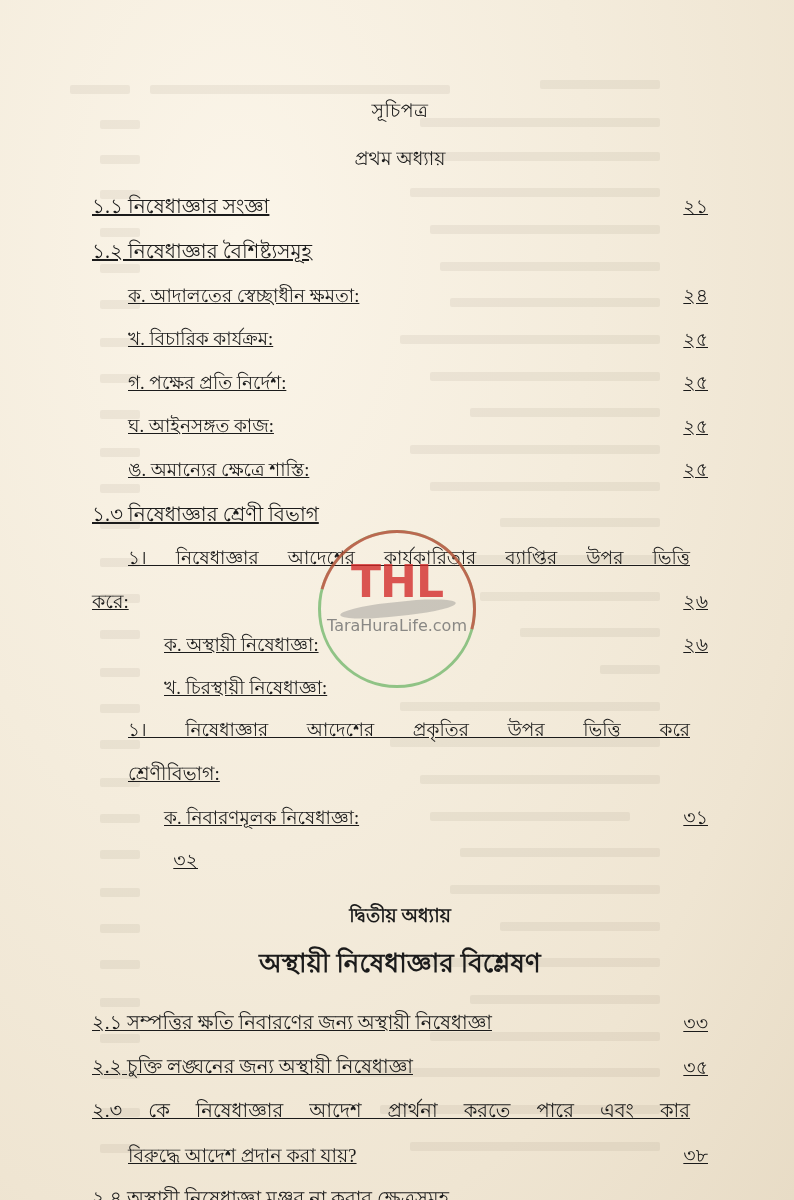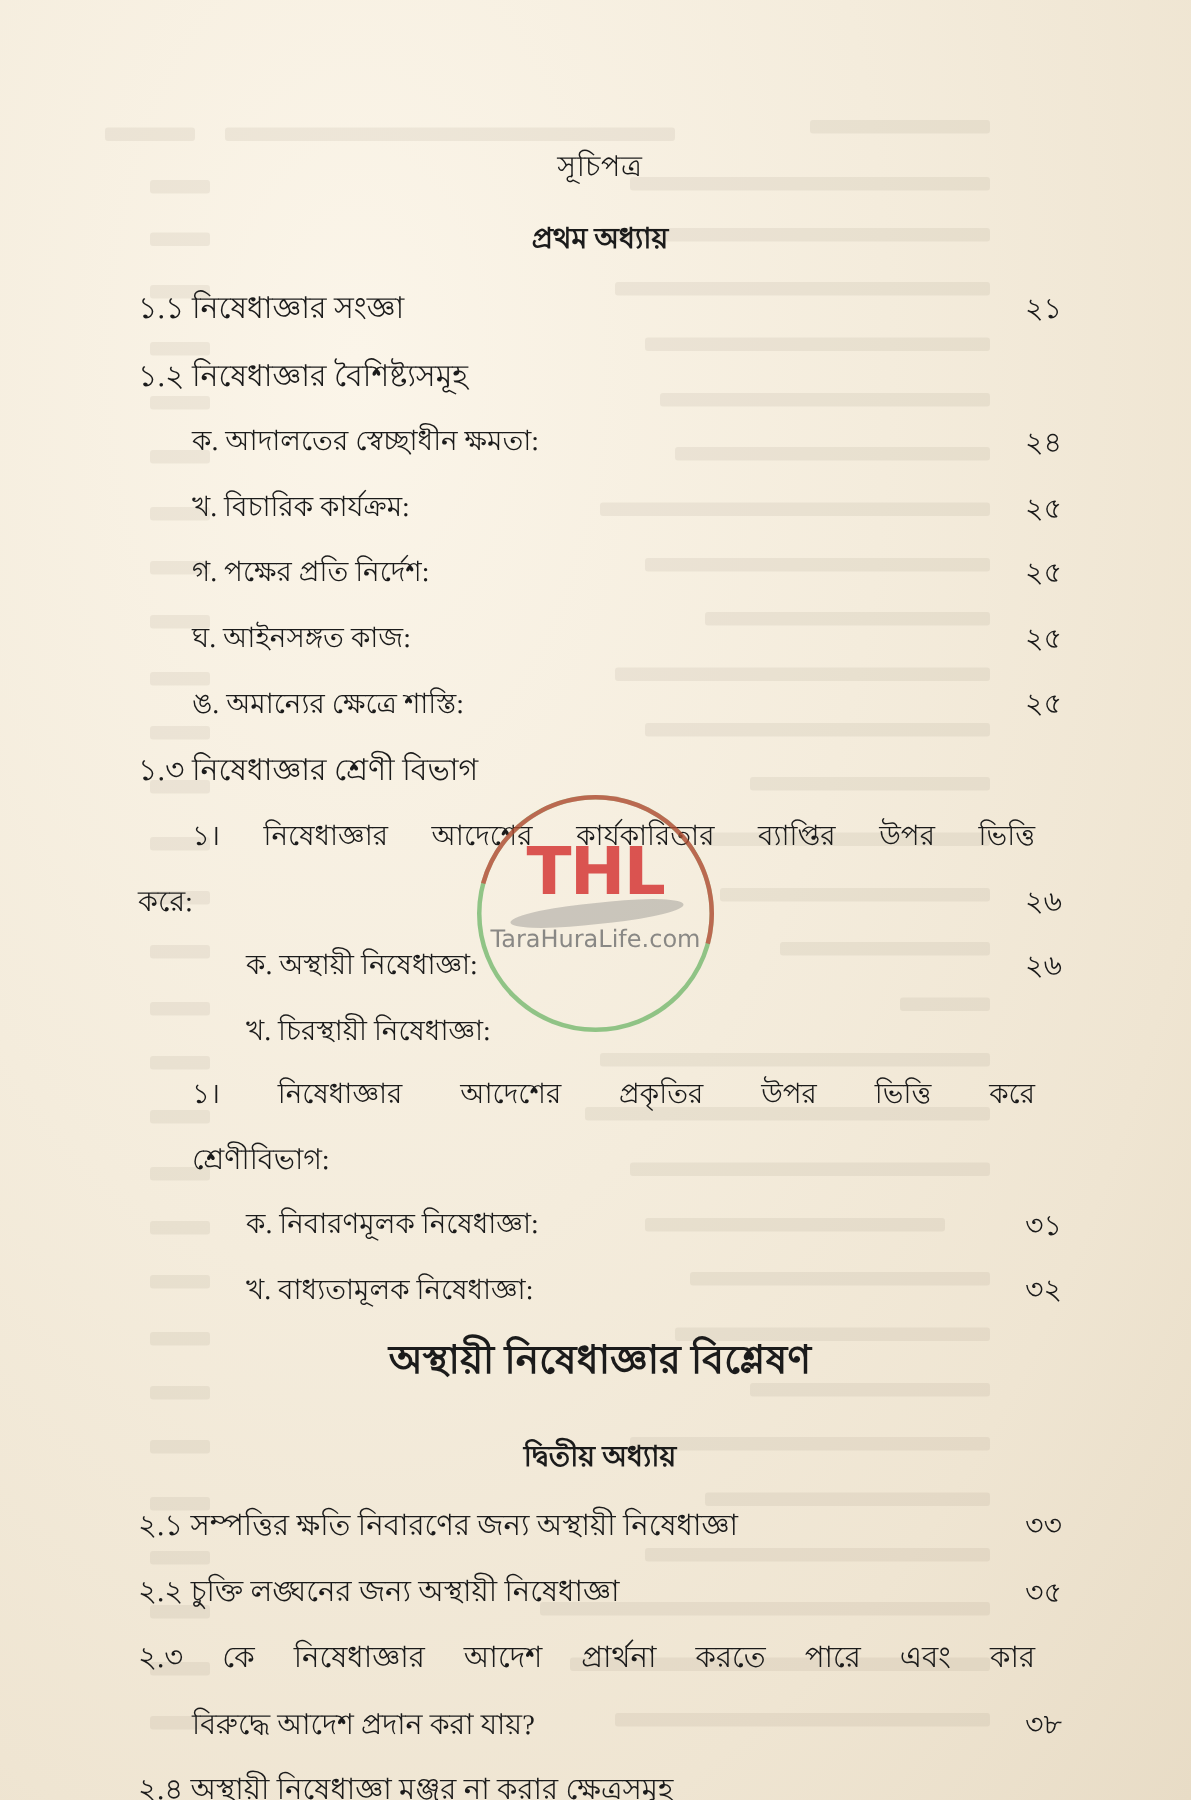--- a/index.html
+++ b/index.html
@@ -44,45 +44,45 @@
   }
   .center { text-align: center; }
   .toc-title {
     font-size: 19px;
     letter-spacing: 0.5px;
     margin-bottom: 16px;
   }
   .chapter-label {
     font-size: 19px;
     margin-bottom: 12px;
-    font-weight: bold;
   }
   .chapter-title {
     font-size: 27px;
     font-weight: bold;
     margin-bottom: 20px;
     letter-spacing: 0.2px;
   }
   .chapter-title.second {
     font-size: 26px;
     margin-top: 4px;
     margin-bottom: 22px;
   }
   .chapter-label.second {
     margin-top: 26px;
     font-size: 19px;
     font-weight: bold;
     margin-bottom: 10px;
   }
   .entry {
     display: flex;
-    align-items: center;
+    align-items: flex-end;
     justify-content: space-between;
     margin: 16px 0 11px 0;
     line-height: 1.45;
+    text-decoration: underline;
   }
   .entry .label {
     font-size: 19px;
     flex: 1 1 auto;
     padding-right: 18px;
   }
   .entry .page-no {
     font-size: 19px;
     flex: 0 0 auto;
     min-width: 34px;
@@ -294,26 +294,25 @@
     <div class="entry" style="padding-left:36px;">
       <span class="label">শ্রেণীবিভাগ:</span>
       <span class="page-no"></span>
     </div>
 
     <div class="entry lvl3">
       <span class="label">ক. নিবারণমূলক নিষেধাজ্ঞা:</span>
       <span class="page-no">৩১</span>
     </div>
     <div class="entry lvl3">
-      <span class="label">খ. বাধ্যতামূলক নিষেধাজ্ঞা:</span>
       <span class="page-no">৩২</span>
     </div>
 
+    <div class="center chapter-label second">দ্বিতীয় অধ্যায়</div>
     <div class="center chapter-title second">অস্থায়ী নিষেধাজ্ঞার বিশ্লেষণ</div>
-    <div class="center chapter-label second">দ্বিতীয় অধ্যায়</div>
 
     <div class="entry lvl1b">
       <span class="label">২.১ সম্পত্তির ক্ষতি নিবারণের জন্য অস্থায়ী নিষেধাজ্ঞা</span>
       <span class="page-no">৩৩</span>
     </div>
     <div class="entry lvl1b">
       <span class="label">২.২ চুক্তি লঙ্ঘনের জন্য অস্থায়ী নিষেধাজ্ঞা</span>
       <span class="page-no">৩৫</span>
     </div>
     <div class="entry lvl1b justify" style="margin-bottom:3px;">

